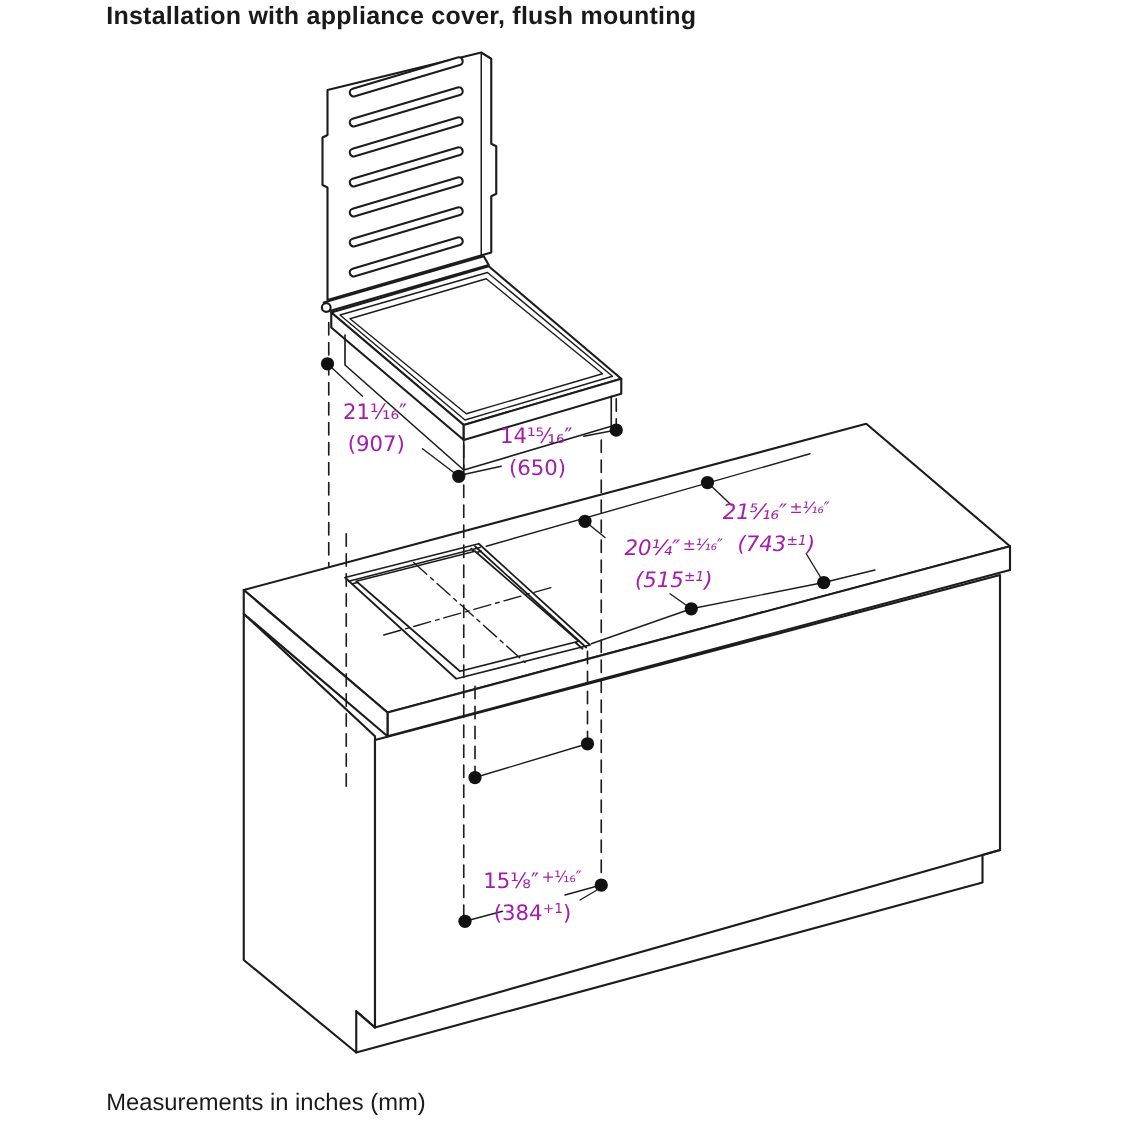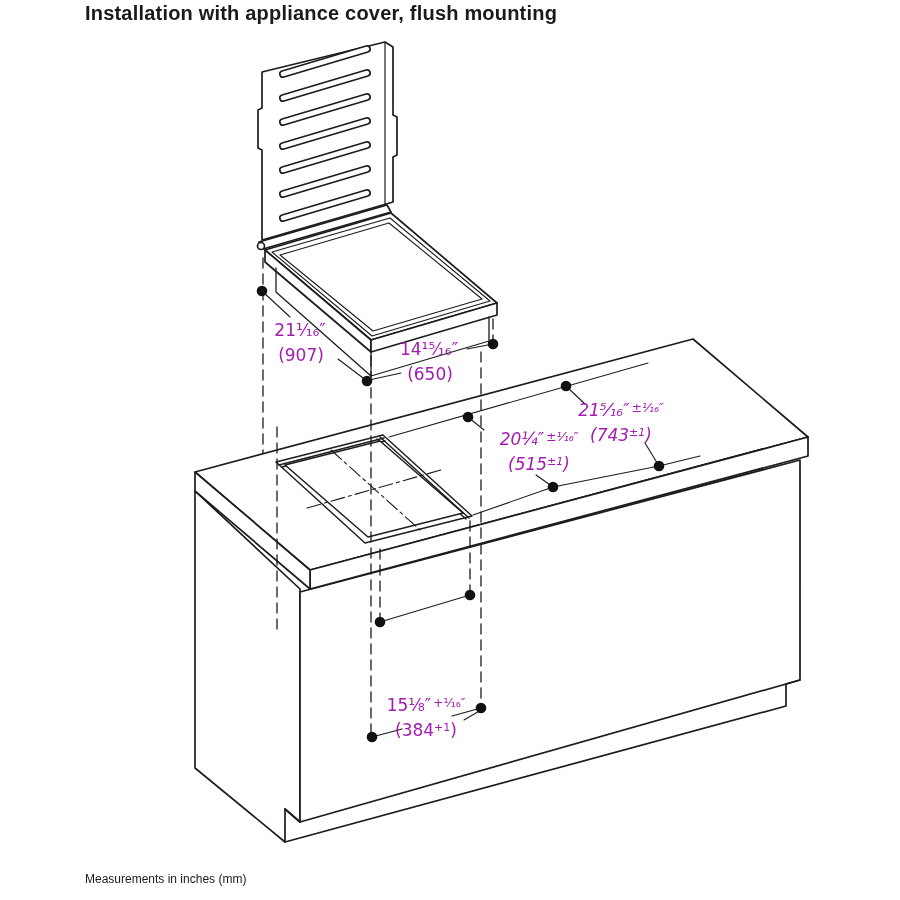--- a/index.html
+++ b/index.html
@@ -1,20 +1,20 @@
 <!DOCTYPE html>
 <html><head>
 <meta charset="utf-8">
 <style>
   html,body{margin:0;padding:0;background:#ffffff;width:900px;height:900px;overflow:hidden;}
   .stage{position:relative;width:900px;height:900px;background:#fff;
          font-family:"Liberation Sans",sans-serif;color:#1a1a1a;}
   .title{position:absolute;left:85px;top:2px;font-size:20px;font-weight:bold;
          letter-spacing:0.2px;white-space:nowrap;}
-  .footer{position:absolute;left:85px;top:872px;font-size:12px;white-space:nowrap;}
+  .footer{position:absolute;left:85px;top:872px;font-size:19px;white-space:nowrap;}
   svg.drawing{position:absolute;left:0;top:0;}
   .dim{position:absolute;transform:translate(-50%,-50%);text-align:center;
        font-family:"DejaVu Sans",sans-serif;font-size:17px;line-height:22px;
        white-space:nowrap;color:#a21caf;}
   .dim .tol{font-size:12.5px;vertical-align:4.5px;margin-left:2px;}
   .dim .sup{font-size:11px;vertical-align:5px;}
   .dim .line{display:block;}
 </style>
 </head>
 <body>

